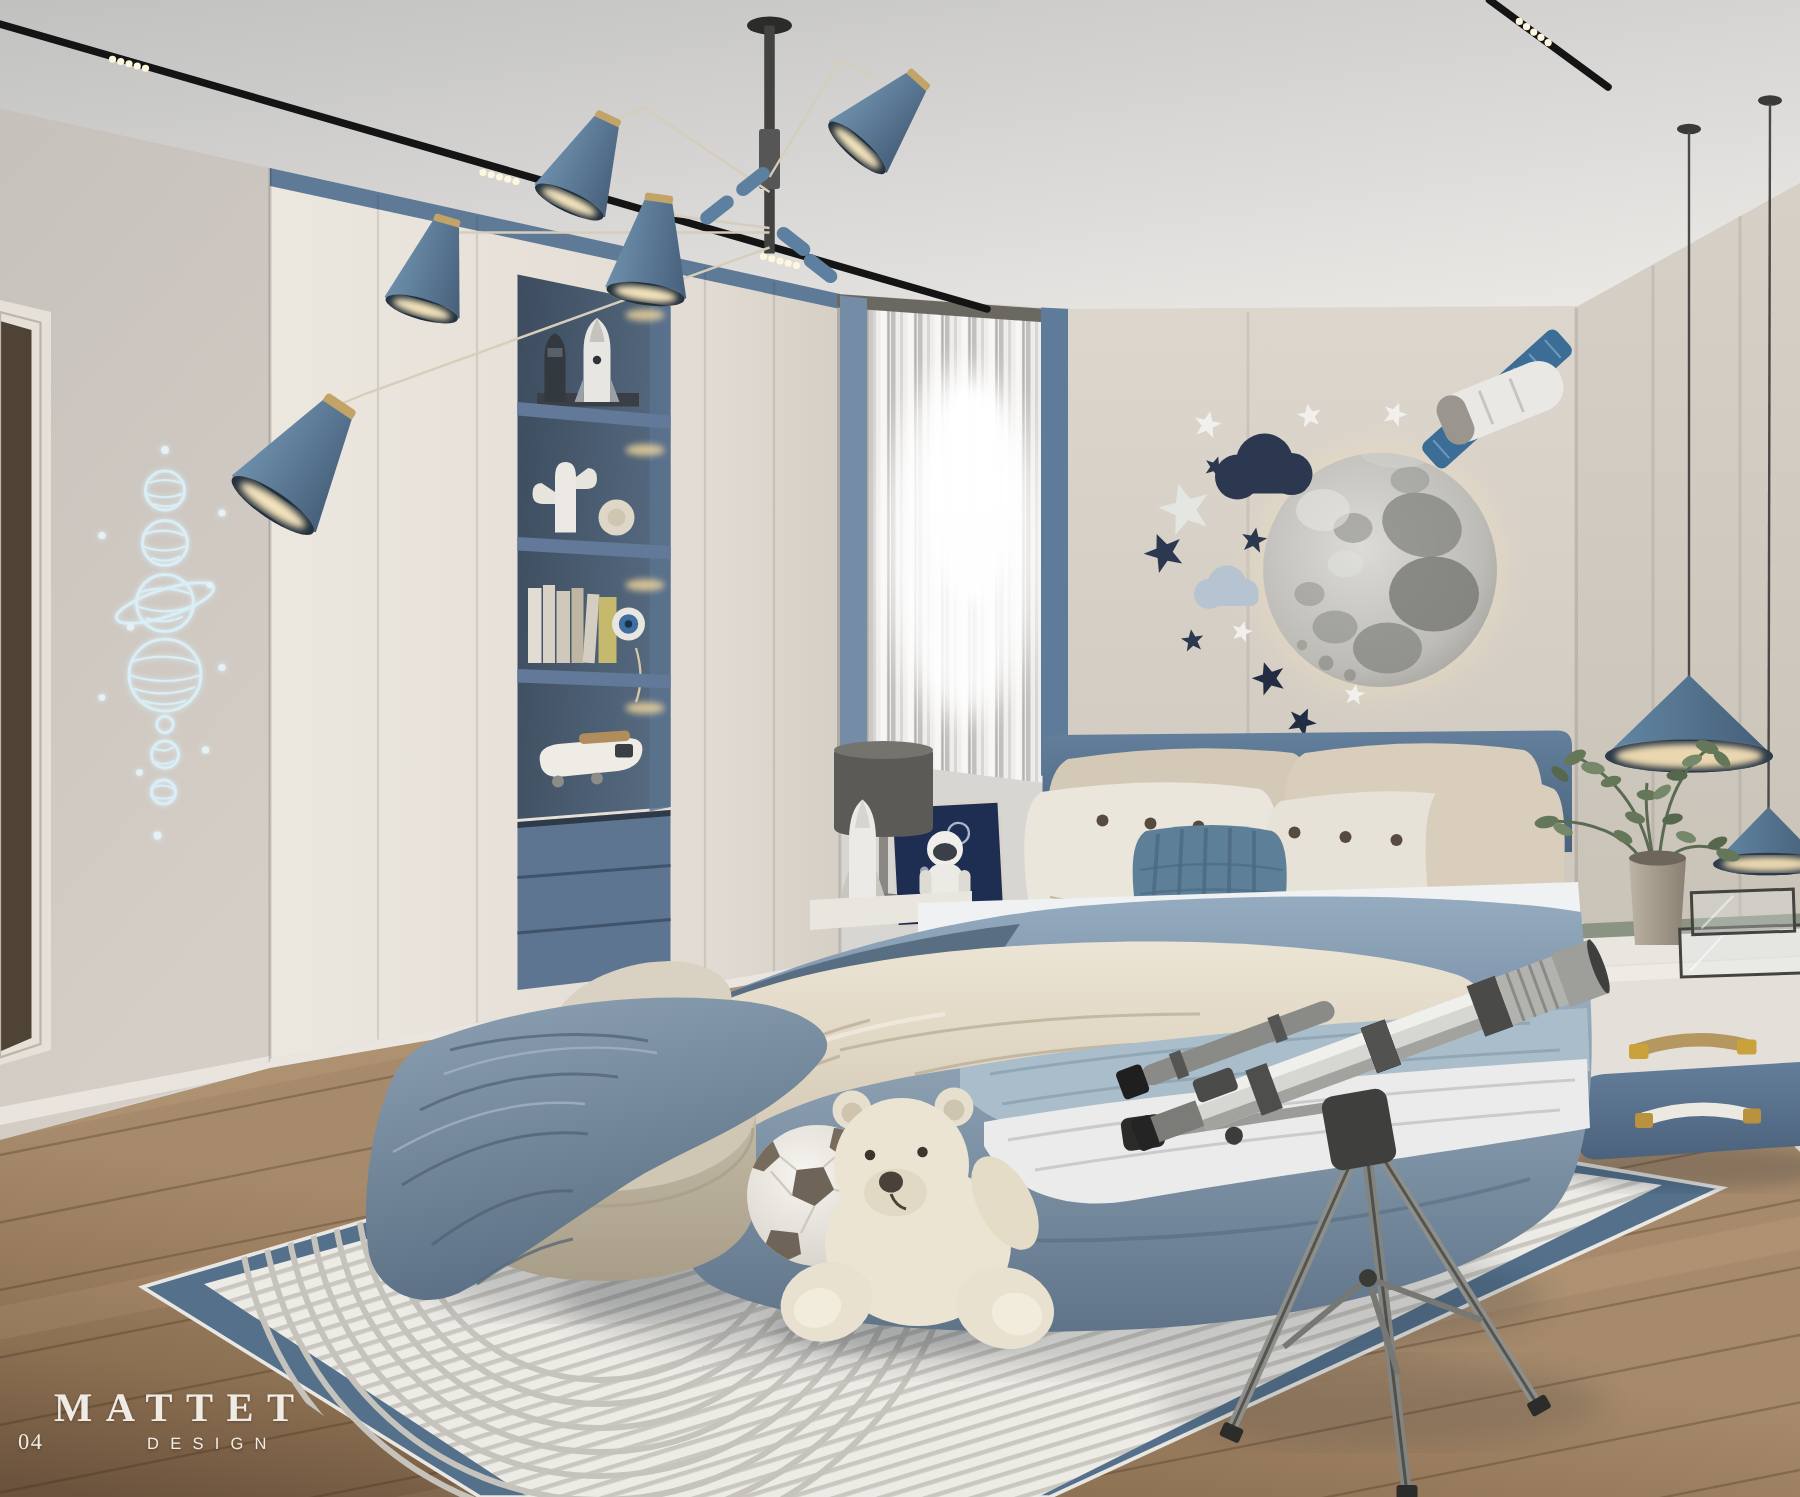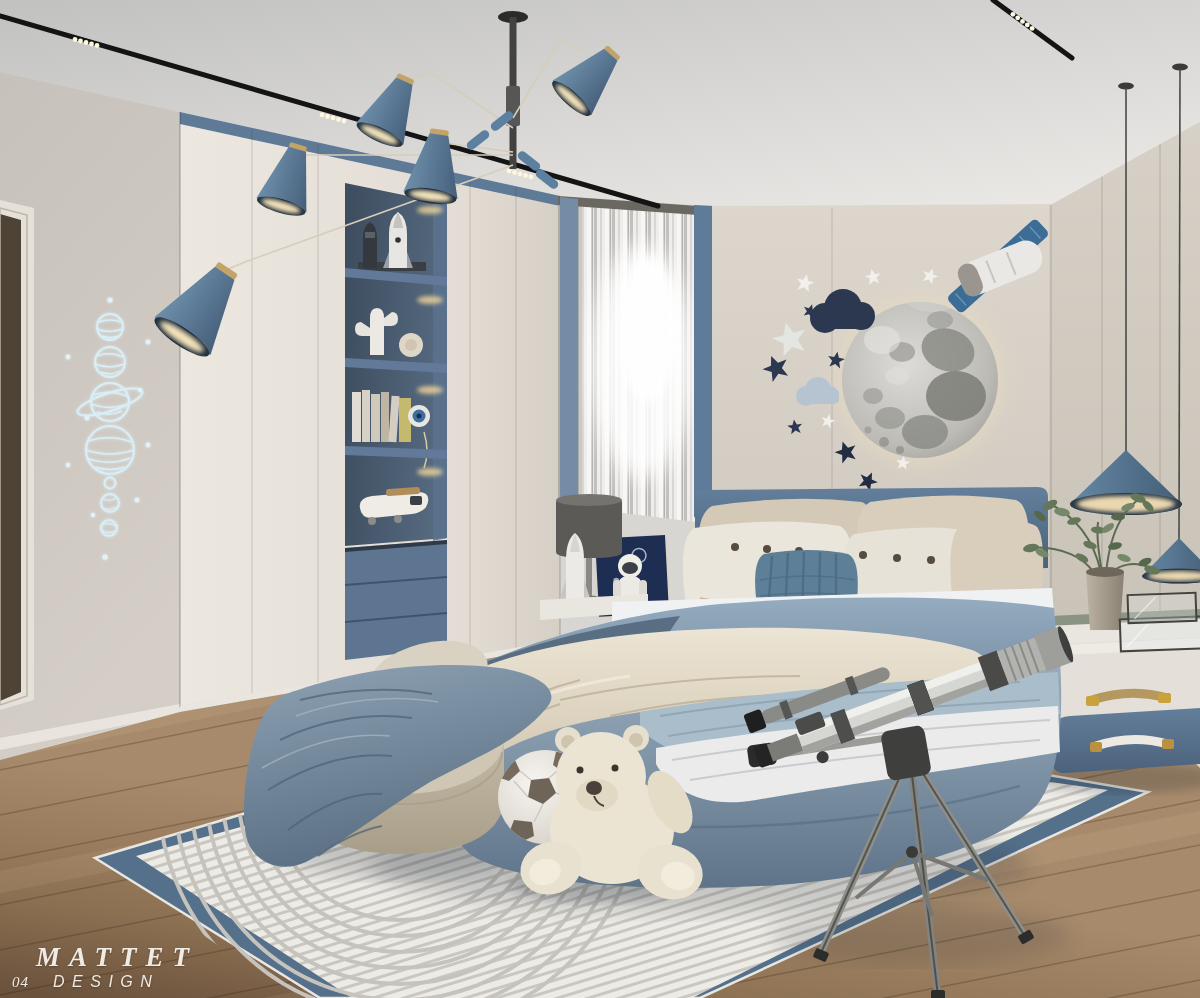--- a/index.html
+++ b/index.html
@@ -1,25 +1,25 @@
 <!DOCTYPE html>
 <html><head>
 <meta charset="utf-8">
 <style>
   html,body{margin:0;padding:0;background:#111;}
   .stage{position:relative;width:1200px;height:998px;overflow:hidden;background:#d8d6d3;
          font-family:"Liberation Sans",sans-serif;}
   .stage svg{position:absolute;left:0;top:0;display:block;}
-  .wm{position:absolute;left:12px;bottom:8px;color:rgba(250,247,242,.93);line-height:1;
-      text-shadow:0 1px 2px rgba(40,25,12,.35);font-style:italic;}
+  .wm{position:absolute;left:12px;bottom:28px;color:rgba(250,247,242,.93);line-height:1;
+      text-shadow:0 1px 2px rgba(40,25,12,.35);}
   .wm-brand{font-family:"Liberation Serif",serif;font-size:27px;font-weight:600;
             letter-spacing:9px;margin-left:24px;}
   .wm-row{display:flex;align-items:baseline;gap:24px;margin-top:3px;}
   .wm-num{font-family:"Liberation Serif",serif;font-size:15px;letter-spacing:1px;}
-  .wm-sub{font-size:16px;letter-spacing:7.5px;font-weight:400;}
+  .wm-sub{font-size:11px;letter-spacing:7.5px;font-weight:400;margin-left:45px;}
 </style>
 </head>
 <body>
 
 <div class="stage">
 <svg width="1200" height="998" viewBox="0 0 1200 998">
 <defs>
   <linearGradient id="gCeil" x1="0" y1="0" x2="0.85" y2="1">
     <stop offset="0" stop-color="#c1c1c0"></stop>
           <stop offset="1" stop-color="#eae8e5"></stop>

